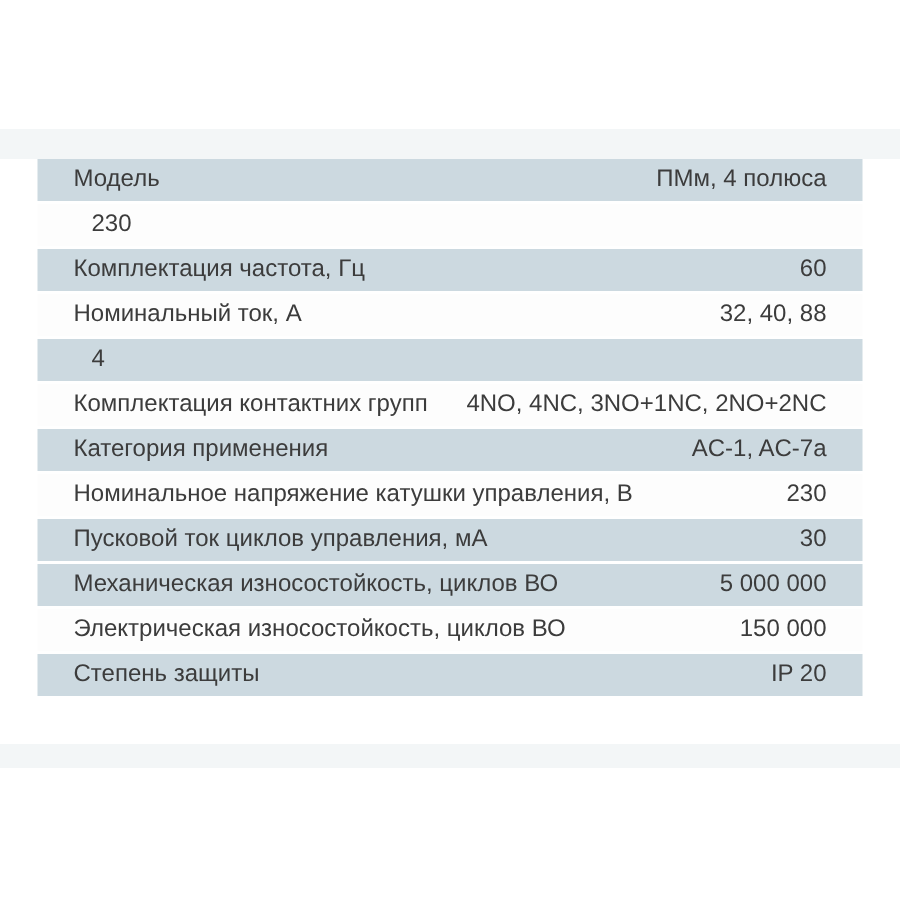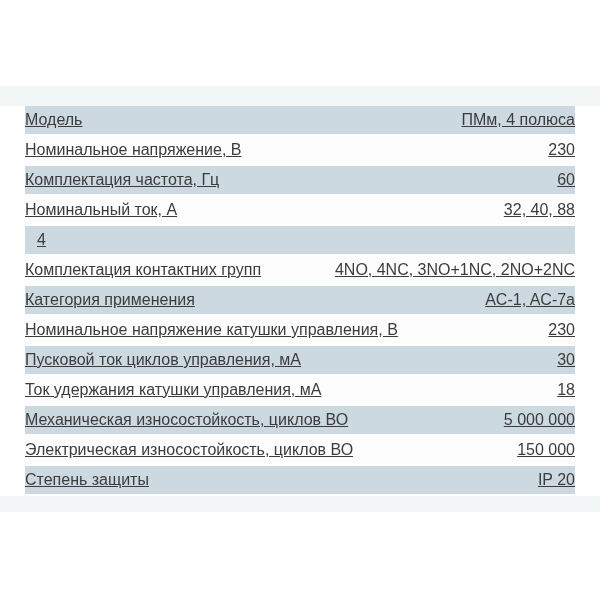--- a/index.html
+++ b/index.html
@@ -28,44 +28,42 @@
     left:25px;
     top:106px;
     width:550px;
   }
   .row{
     display:flex;
     align-items:center;
     justify-content:space-between;
     height:28px;
     margin-bottom:2px;
-    padding:0 0;
+    padding:0 24px;
     font-size:16px;
     line-height:28px;
     white-space:nowrap;
-    text-decoration:underline;
   }
   .row.shaded{background:var(--row-shaded);}
   .row.plain{background:var(--row-plain);}
   .row .label{text-align:left;}
   .row .value{text-align:right;margin-left:12px;}
 </style>
 </head>
 <body>
 
 <div class="page">
   <div class="band band-top"></div>
   <div class="spec-table" id="specTable">
   <div class="row shaded">
     <span class="label">Модель</span>
     <span class="value">ПМм, 4 полюса</span>
   </div>
 
   <div class="row plain">
-    <span class="label">Номинальное напряжение, В</span>
     <span class="value">230</span>
   </div>
 
   <div class="row shaded">
     <span class="label">Комплектация частота, Гц</span>
     <span class="value">60</span>
   </div>
 
   <div class="row plain">
     <span class="label">Номинальный ток, А</span>
@@ -89,24 +87,20 @@
   <div class="row plain">
     <span class="label">Номинальное напряжение катушки управления, В</span>
     <span class="value">230</span>
   </div>
 
   <div class="row shaded">
     <span class="label">Пусковой ток циклов управления, мА</span>
     <span class="value">30</span>
   </div>
 
-  <div class="row plain">
-    <span class="label">Ток удержания катушки управления, мА</span>
-    <span class="value">18</span>
-  </div>
 
   <div class="row shaded">
     <span class="label">Механическая износостойкость, циклов ВО</span>
     <span class="value">5 000 000</span>
   </div>
 
   <div class="row plain">
     <span class="label">Электрическая износостойкость, циклов ВО</span>
     <span class="value">150 000</span>
   </div>

